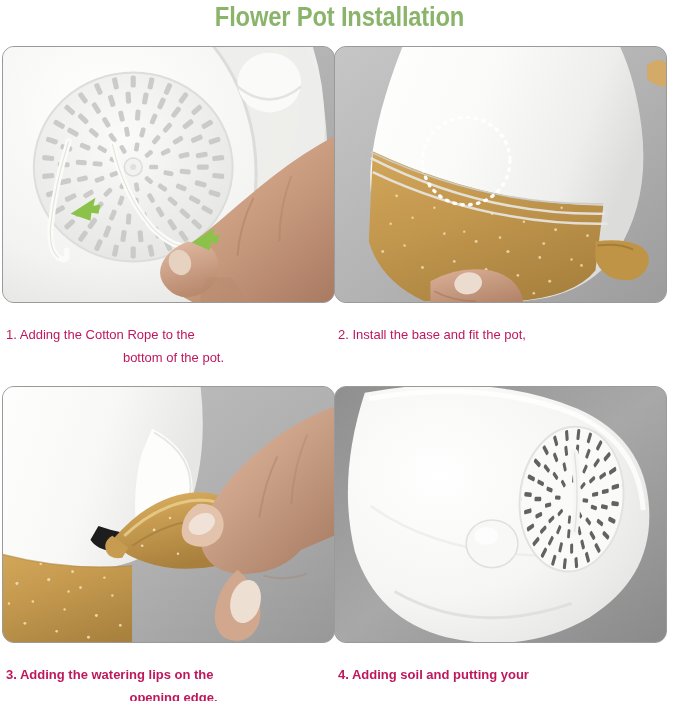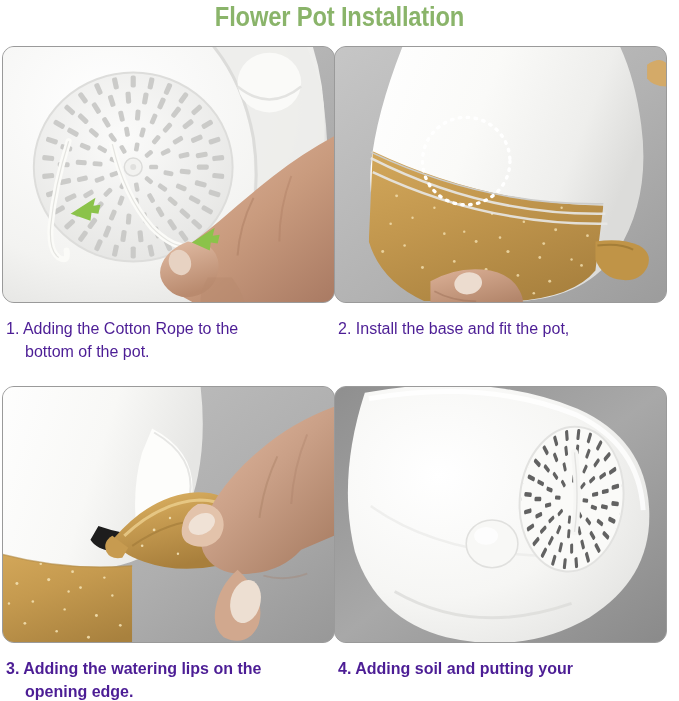--- a/index.html
+++ b/index.html
@@ -62,34 +62,35 @@
     height: 257px;
     border-radius: 12px;
     overflow: hidden;
     border: 1px solid #9a9a9a;
     box-sizing: border-box;
     background: #b0b0b0;
   }
   .photo svg { display: block; width: 100%; height: 100%; }
 
   .caption {
-    margin-top: 14px;
+    margin-top: 20px;
     font-family: "Liberation Sans", sans-serif;
-    font-size: 16px;
+    font-size: 13px;
     line-height: 23px;
-    color: #4c1d95;
+    color: #be185d;
     width: 320px;
     padding-left: 4px;
     box-sizing: border-box;
   }
   .caption .num { }
   .caption .txt { }
   .cap-line2 {
     display: block;
     padding-left: 19px;
+    text-align: center;
   }
 </style>
 </head>
 <body>
 
 <div id="page">
 
   <div class="title">Flower Pot Installation</div>
 
   <div class="grid">

